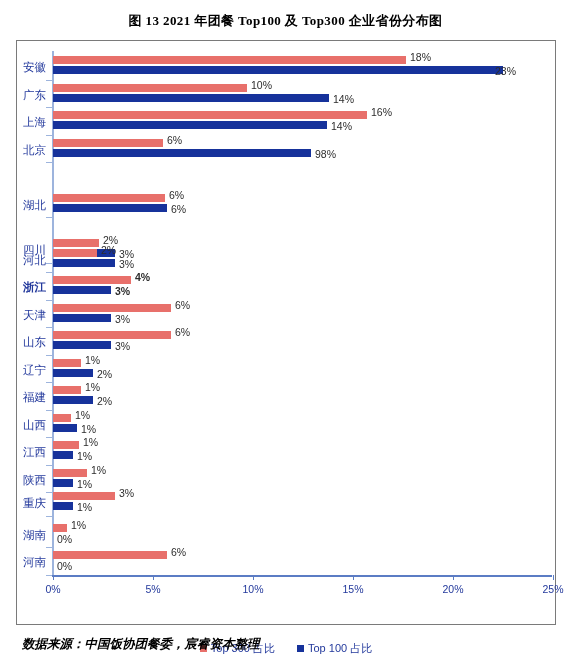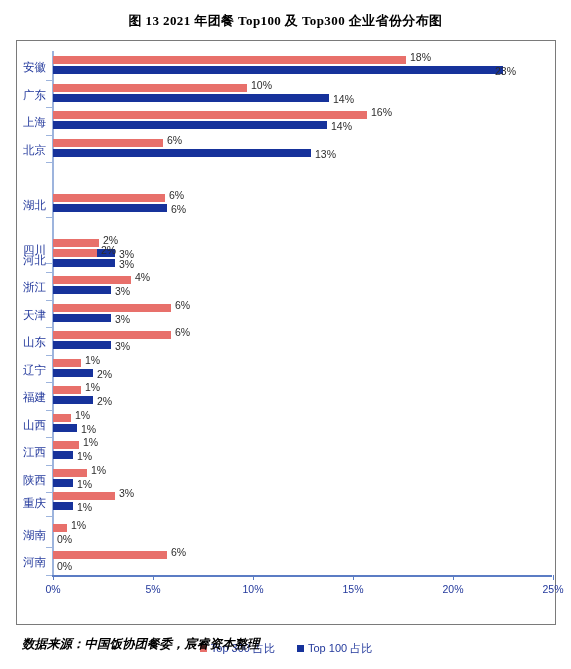--- a/index.html
+++ b/index.html
@@ -161,21 +161,21 @@
         <div class="bar-label" style="left: 354px; top: -2px;">16%</div>
         <div class="bar top100" style="top: 13px; width: 274px;"></div>
         <div class="bar-label" style="left: 314px; top: 12px;">14%</div>
       </div>
       <div class="row" style="top: 94.5px; height: 27.5px;">
         <div class="cat-tick" style="top: 26.5px;"></div>
         <div class="cat-label" style="top: 7px;">北京</div>
         <div class="bar top300" style="top: 3px; width: 110px;"></div>
         <div class="bar-label" style="left: 150px; top: -2px;">6%</div>
         <div class="bar top100" style="top: 13px; width: 258px;"></div>
-        <div class="bar-label" style="left: 298px; top: 12px;">13%</div>
+        <div class="bar-label" style="left: 298px; top: 12px;">98%</div>
       </div>
       <div class="row" style="top: 149.5px; height: 27.5px;">
         <div class="cat-tick" style="top: 26.5px;"></div>
         <div class="cat-label" style="top: 7px;">湖北</div>
         <div class="bar top300" style="top: 3px; width: 112px;"></div>
         <div class="bar-label" style="left: 152px; top: -2px;">6%</div>
         <div class="bar top100" style="top: 13px; width: 114px;"></div>
         <div class="bar-label" style="left: 154px; top: 12px;">6%</div>
       </div>
       <div class="row" style="top: 195px; height: 27.5px;">
@@ -187,21 +187,21 @@
         <div class="bar-label" style="left: 102px; top: 12px;">3%</div>
       </div>
       <div class="row" style="top: 204.5px; height: 27.5px;">
         <div class="cat-tick" style="top: 26.5px;"></div>
         <div class="cat-label" style="top: 7px;">河北</div>
         <div class="bar top300" style="top: 3px; width: 44px;"></div>
         <div class="bar-label" style="left: 84px; top: -2px;">2%</div>
         <div class="bar top100" style="top: 13px; width: 62px;"></div>
         <div class="bar-label" style="left: 102px; top: 12px;">3%</div>
       </div>
-      <div class="row" style="top: 232px; height: 27.5px;">
+      <div class="row" style="top: 232px; height: 27.5px; font-weight: bold;">
         <div class="cat-tick" style="top: 26.5px;"></div>
         <div class="cat-label" style="top: 7px;">浙江</div>
         <div class="bar top300" style="top: 3px; width: 78px;"></div>
         <div class="bar-label" style="left: 118px; top: -2px;">4%</div>
         <div class="bar top100" style="top: 13px; width: 58px;"></div>
         <div class="bar-label" style="left: 98px; top: 12px;">3%</div>
       </div>
       <div class="row" style="top: 259.5px; height: 27.5px;">
         <div class="cat-tick" style="top: 26.5px;"></div>
         <div class="cat-label" style="top: 7px; text-align: right;">天津</div>

